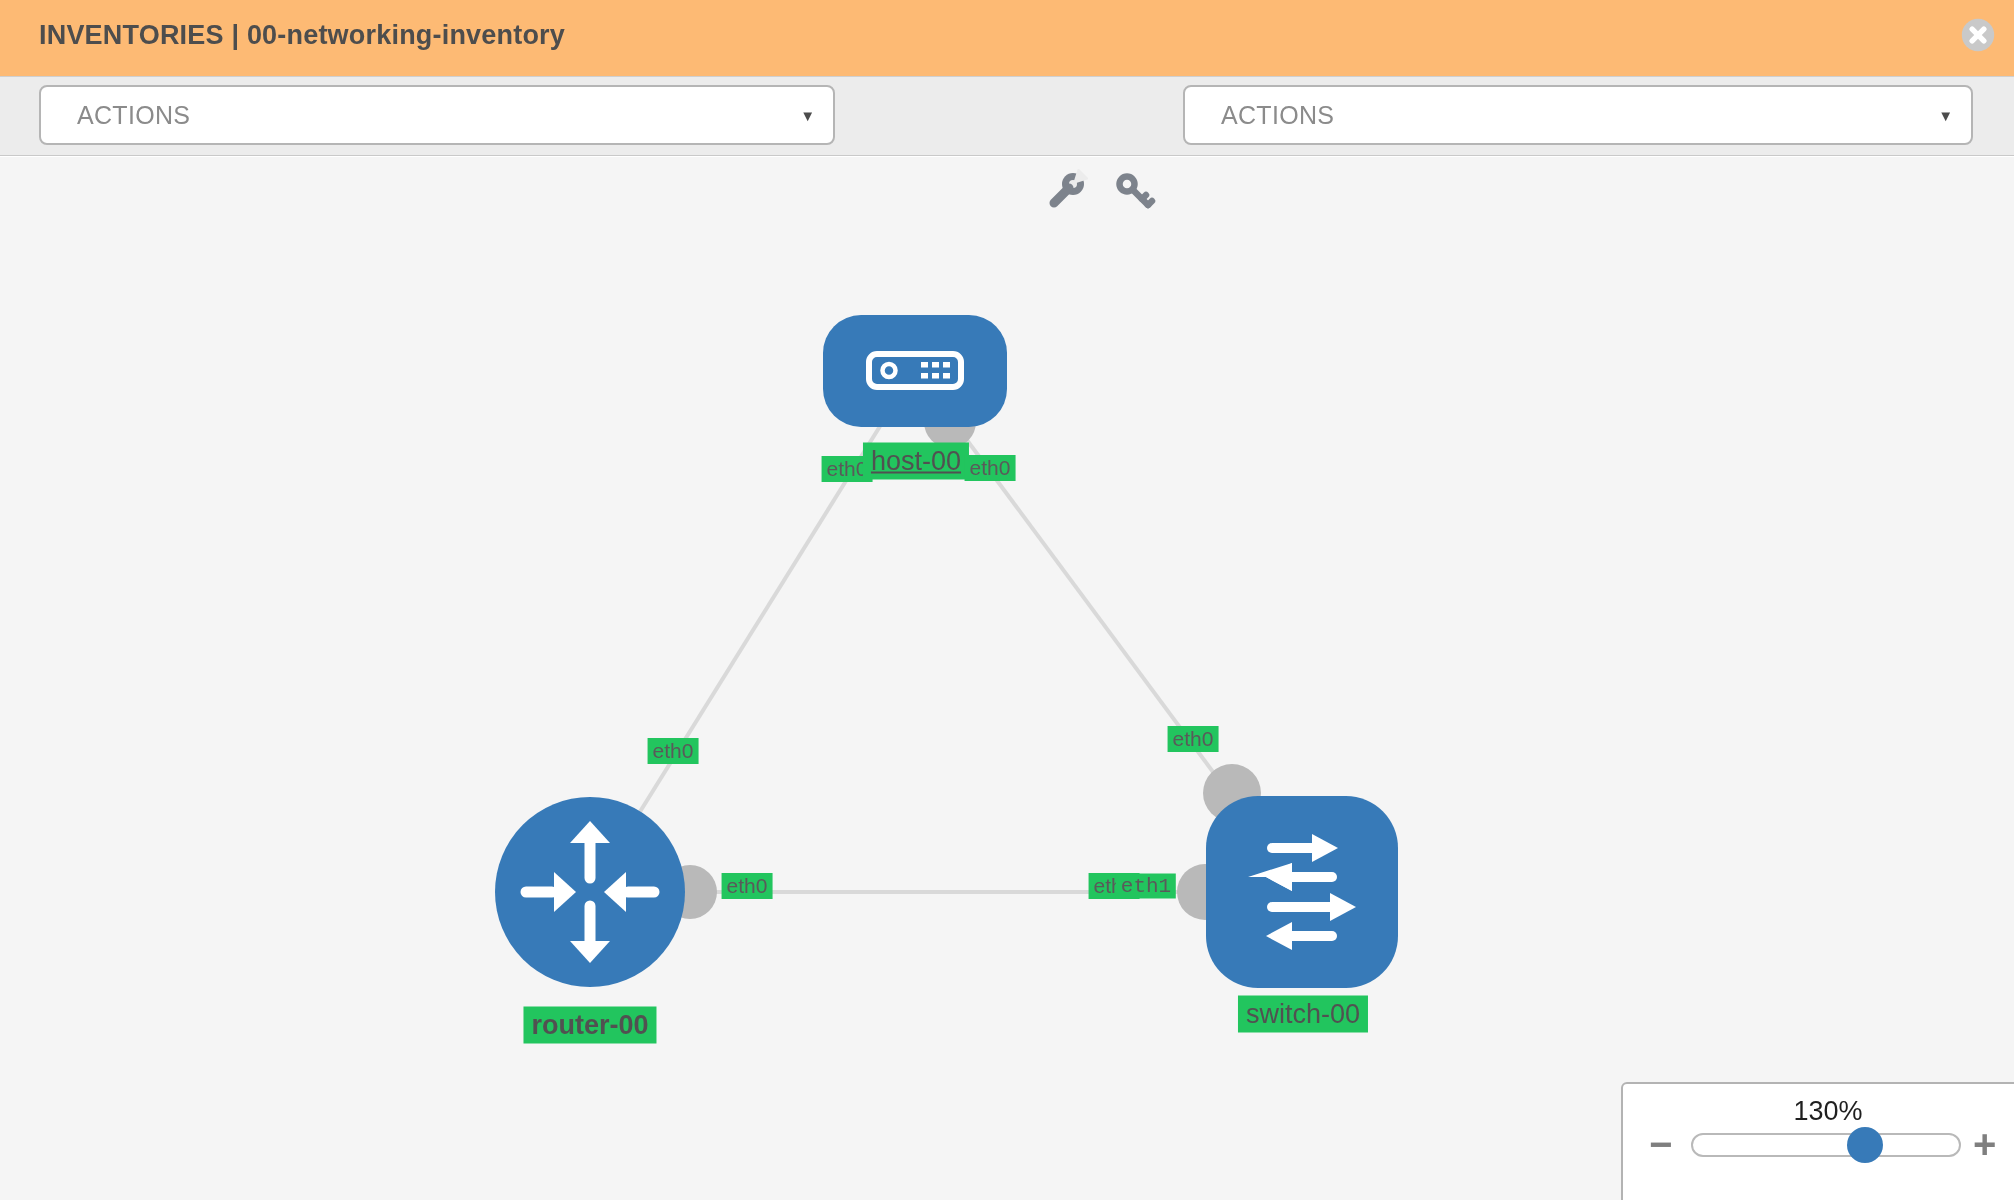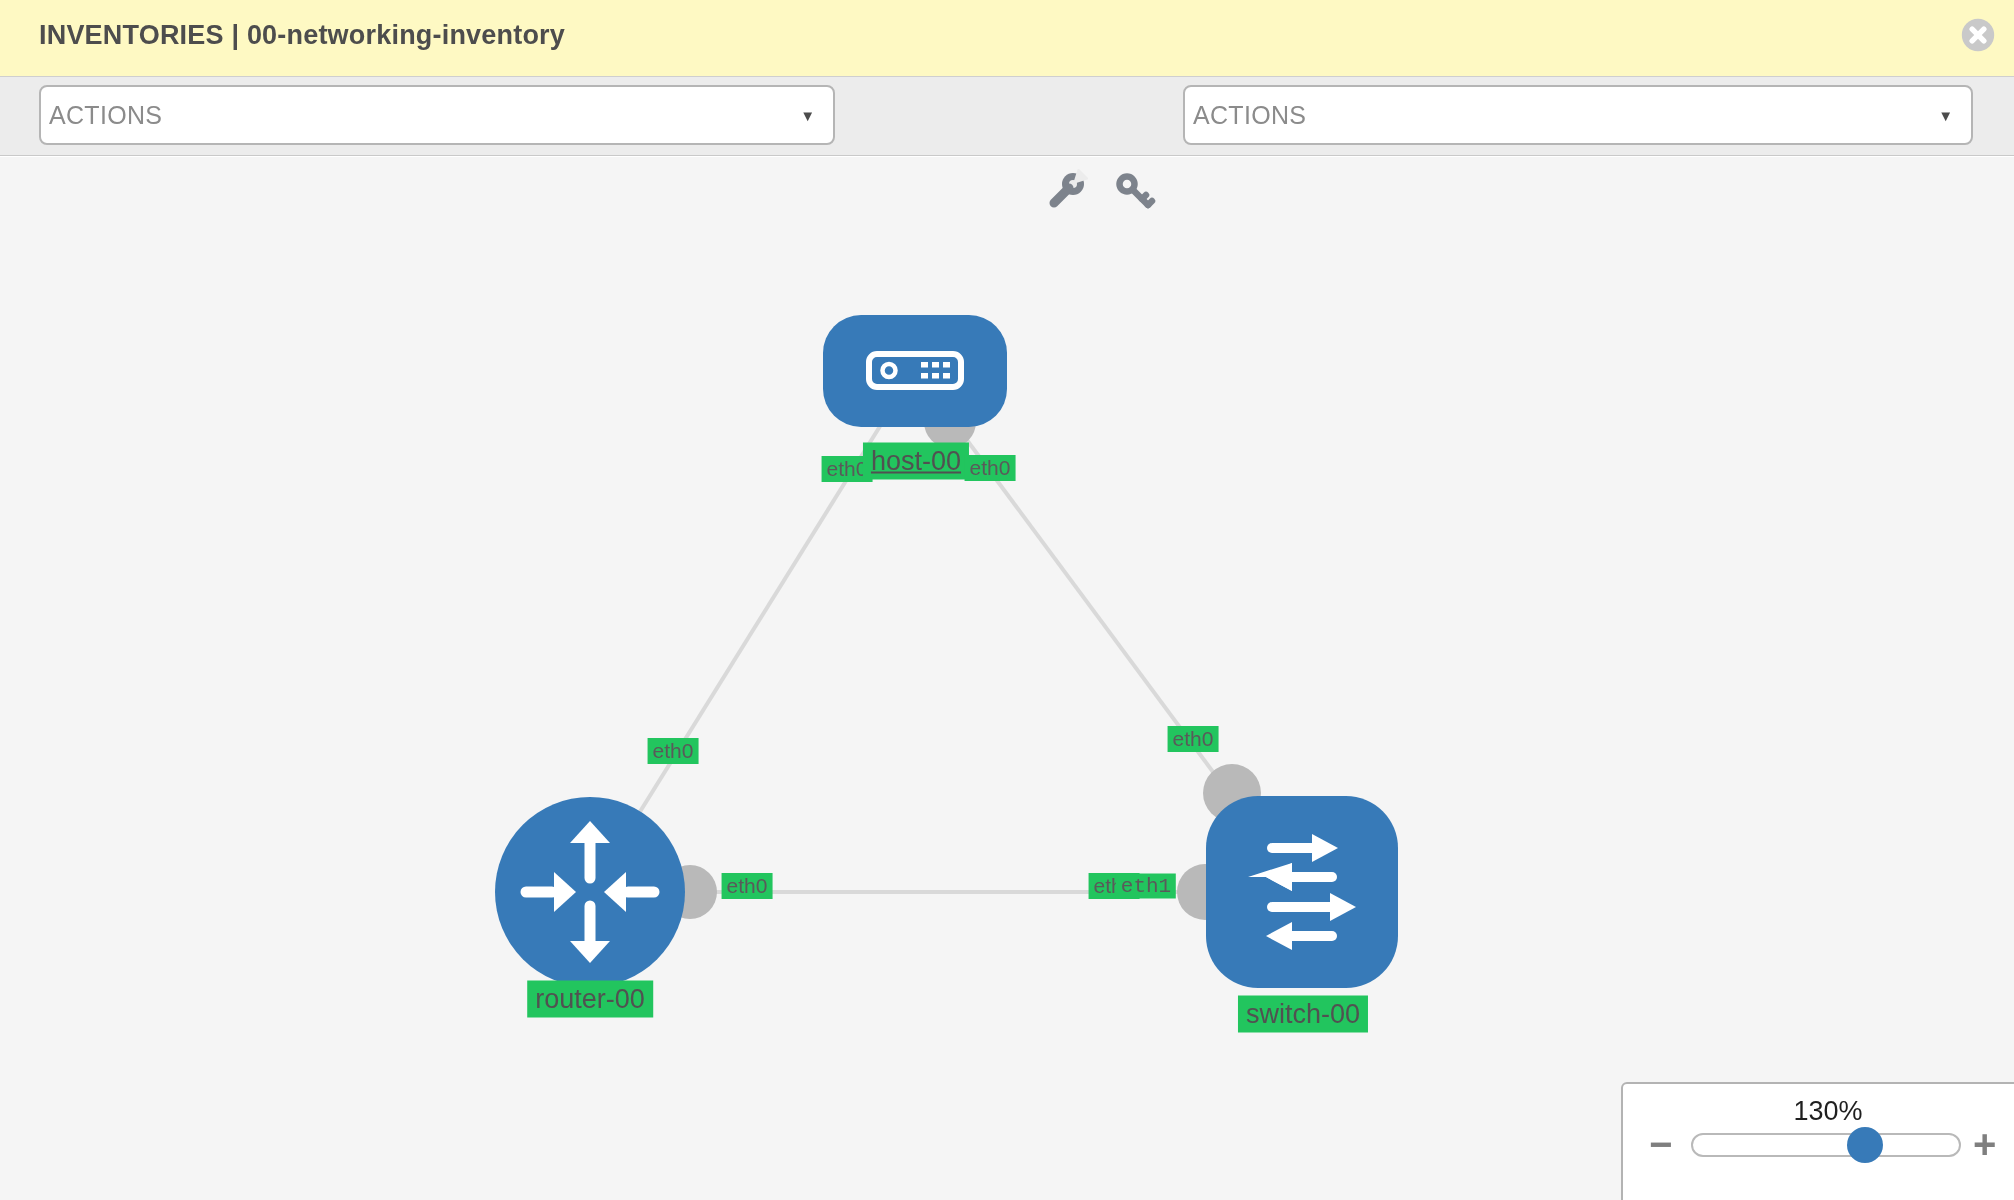--- a/index.html
+++ b/index.html
@@ -1,33 +1,33 @@
 <!DOCTYPE html>
 <html><head>
 <meta charset="utf-8">
 <style>
   * { margin:0; padding:0; box-sizing:border-box; }
   html,body { width:2014px; height:1200px; overflow:hidden;
     font-family:"Liberation Sans", sans-serif; background:#fff; }
 
   
   .app-header { position:absolute; left:0; top:0; width:2014px; height:84px;
-    background:#fef9c3; z-index:10; }
+    background:#fdba74; z-index:10; }
   .app-title { position:absolute; left:39px; top:20px; font-size:27px;
     font-weight:bold; color:#4d4d4d; letter-spacing:0.2px; }
   .close-btn { position:absolute; right:18px; top:17px; width:36px; height:36px;
     cursor:pointer; }
 
   
   .toolbar { position:absolute; left:0; top:76px; width:2014px; height:80px;
     background:#ececec; border-top:1px solid #cfcfcf; border-bottom:1px solid #c9c9c9;
     z-index:10; }
   .dropdown { position:absolute; top:8px; height:60px; background:#fff;
     border:2px solid #b5b5b5; border-radius:8px; display:flex; align-items:center; }
-  .dropdown .dd-label { font-size:25px; color:#8b8b8b; margin-left:8px;
+  .dropdown .dd-label { font-size:25px; color:#8b8b8b; margin-left:36px;
     letter-spacing:0.3px; }
   .dropdown .caret { position:absolute; right:18px; top:50%;
     transform:translateY(-50%); font-size:15px; color:#4c4c4c; }
   .dd-actions { left:39px; width:796px; }
   .dd-search  { left:1183px; width:790px; }
   .tool-icon { position:absolute; top:92px; width:44px; height:44px; cursor:pointer; }
 
   
   .canvas { position:absolute; left:0; top:157px; width:2014px; height:1043px;
     background:#f5f5f5; z-index:1; }
@@ -119,21 +119,21 @@
 </svg>
 
 <span class="glabel iface-label" style="left:847px;  top:469px;">eth0</span>
 <span class="glabel node-label" style="left:916px;  top:461px;text-decoration:underline;">host-00</span>
 <span class="glabel iface-label" style="left:990px;  top:468px;">eth0</span>
 <span class="glabel iface-label" style="left:673px;  top:751px;">eth0</span>
 <span class="glabel iface-label" style="left:747px;  top:886px;">eth0</span>
 <span class="glabel iface-label" style="left:1193px; top:739px;">eth0</span>
 <span class="glabel iface-label" style="left:1114px; top:886px;">eth0</span>
 <span class="glabel iface-label" style="left:1146px; top:886px;font-family:Liberation Mono, monospace;">eth1</span>
-<span class="glabel node-label" style="left:590px;  top:999px;">router-00</span>
+<span class="glabel node-label" style="left:590px;  top:1025px;font-weight:bold;">router-00</span>
 <span class="glabel node-label" style="left:1303px; top:1014px;">switch-00</span>
 
 <div class="app-header">
   <div class="app-title">INVENTORIES | 00-networking-inventory</div>
   <svg class="close-btn" viewBox="-20 -20 40 40">
     <circle cx="0" cy="0" r="18" fill="#c9c9c9"></circle>
     <g stroke="#fff" stroke-width="6" stroke-linecap="round">
       <line x1="-6.5" y1="-6.5" x2="6.5" y2="6.5"></line>
       <line x1="-6.5" y1="6.5" x2="6.5" y2="-6.5"></line>
     </g>

